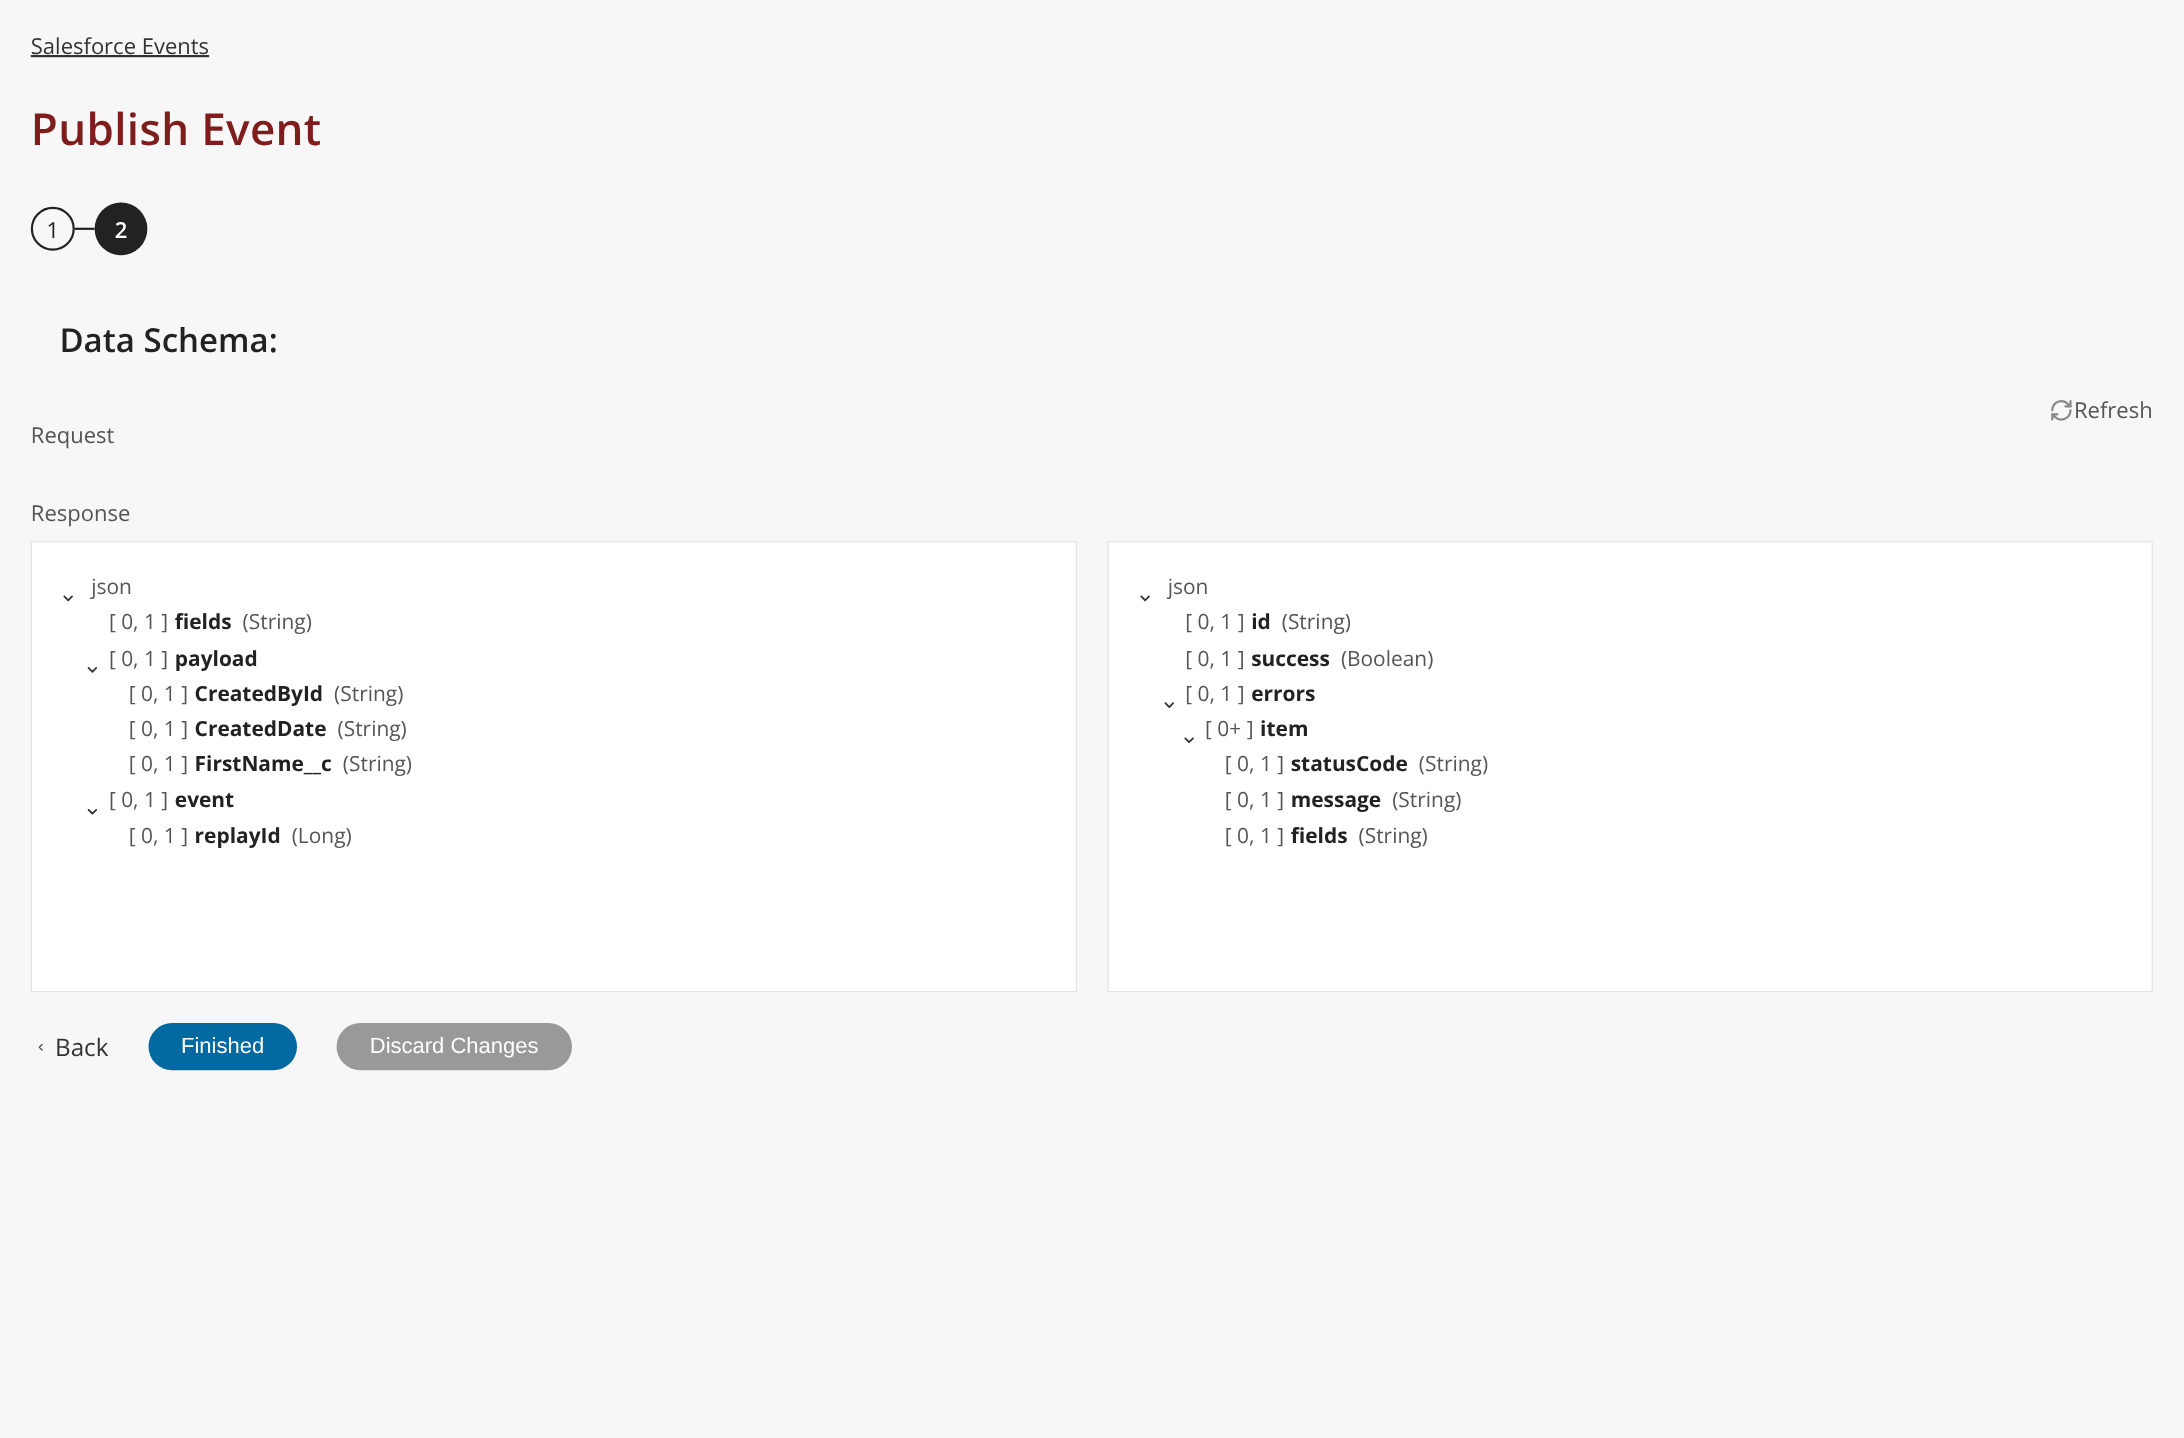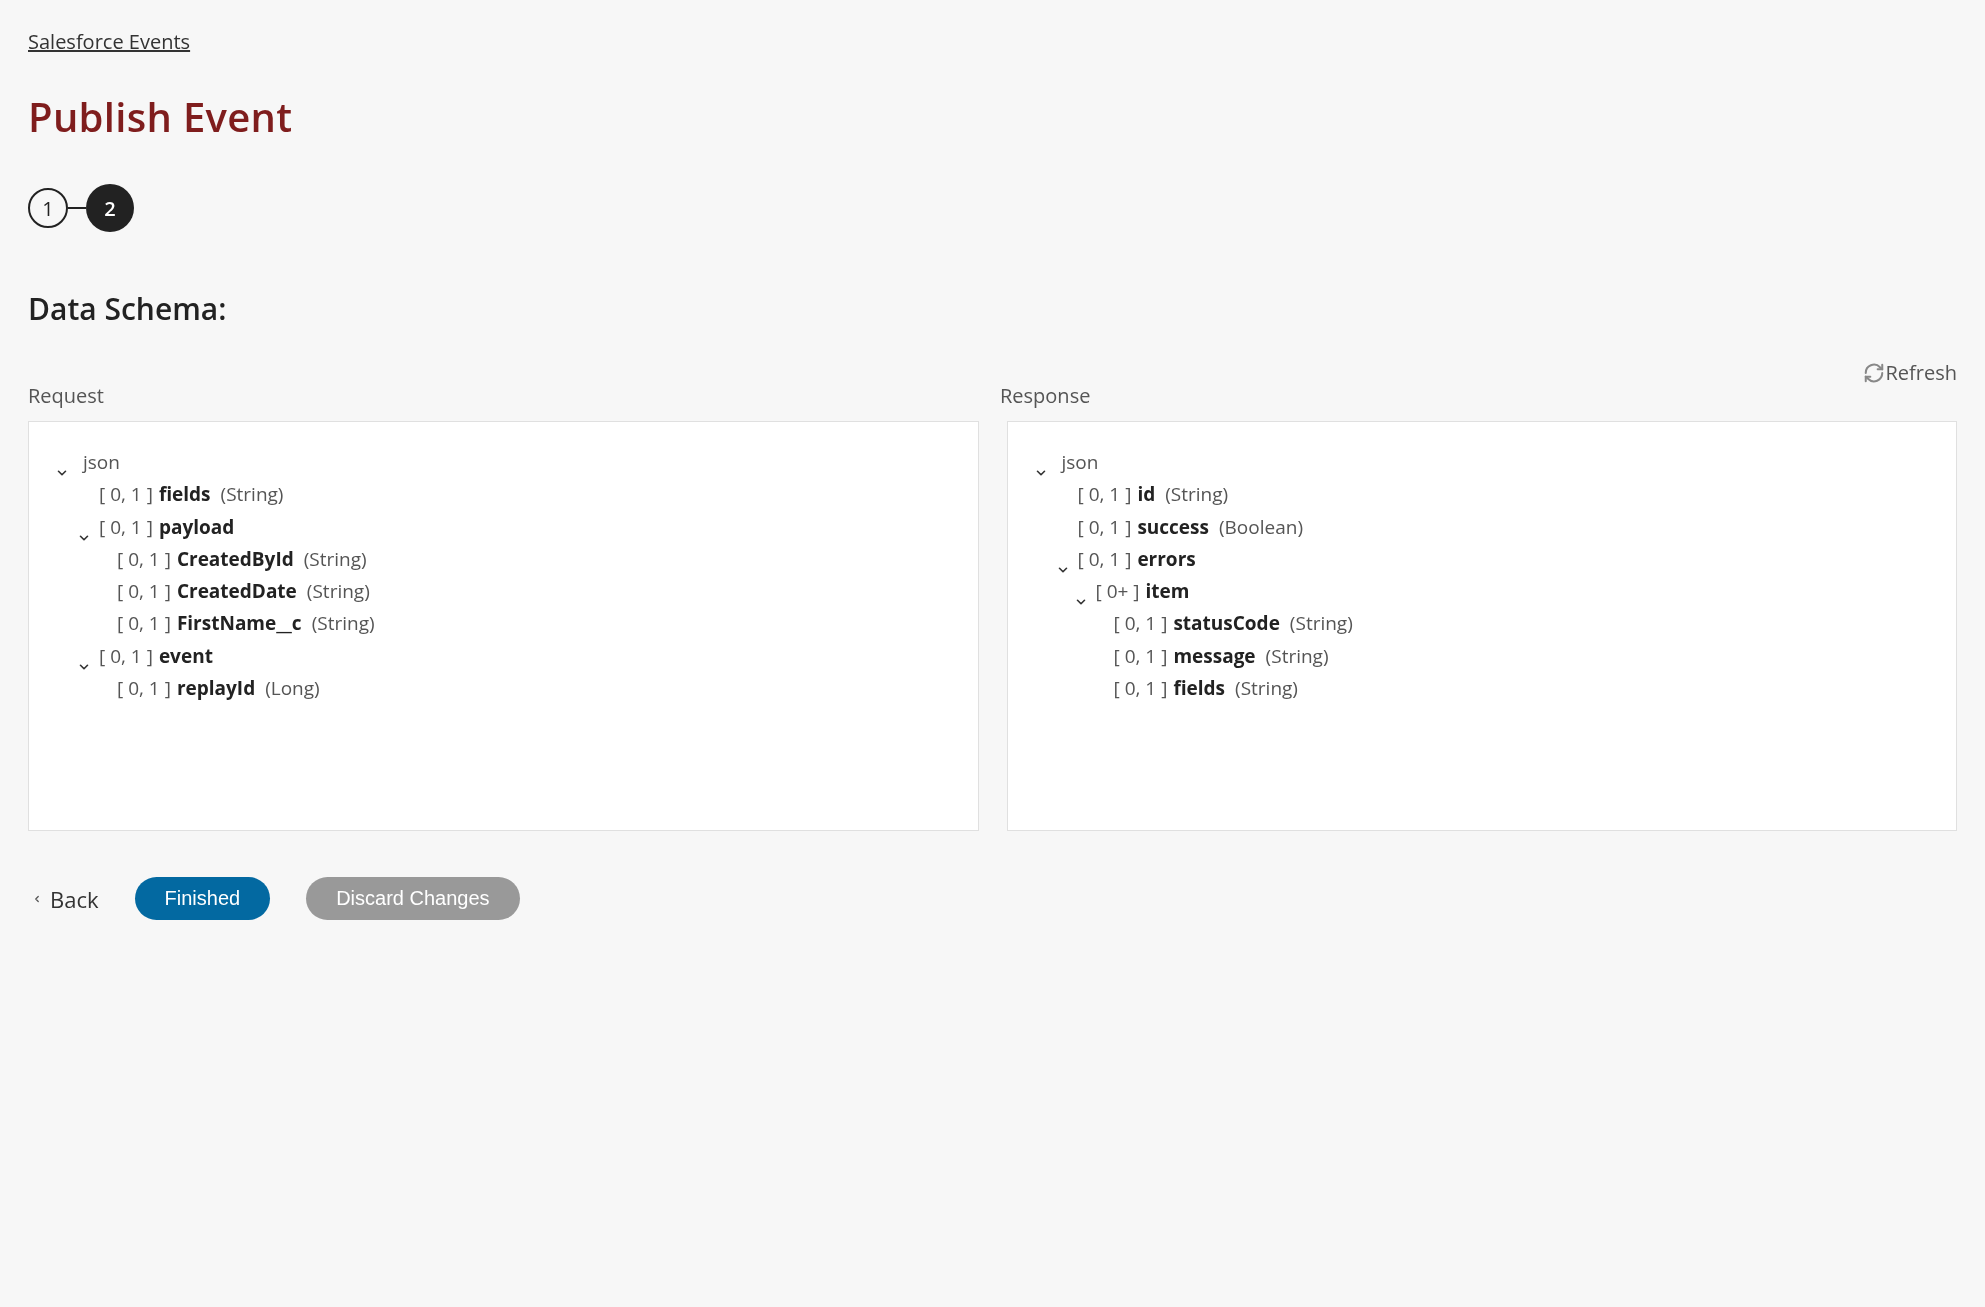--- a/index.html
+++ b/index.html
@@ -56,35 +56,36 @@
   .stepper .line {
     width: 18px;
     height: 2px;
     background: #222;
   }
   .section-label {
     margin-top: 56px;
     font-size: 30px;
     font-weight: 600;
     color: #222;
+    margin-left: 26px;
   }
   .refresh-row {
     display: flex;
     justify-content: flex-end;
     align-items: center;
     margin-top: 30px;
     gap: 0;
     color: #555;
     font-size: 20px;
   }
   .refresh-row .icon svg { display: block; }
   .panels-header {
     display: grid;
-    grid-template-columns: 1fr 1fr;
-    gap: 15px;
+    grid-template-columns: 1fr;
+    gap: 32px;
     margin-top: -4px;
   }
   .panels-header .col-label {
     font-size: 20px;
     color: #555;
     font-weight: 400;
     padding-bottom: 12px;
   }
   .panels {
     display: grid;
@@ -123,21 +124,21 @@
     display: inline-block;
   }
   .card { color: #555; }
   .name { font-weight: 700; color: #222; }
   .type { color: #555; padding-left: 4px; }
   .root-label { color: #555; padding-left: 6px; }
   .indent-1 { padding-left: 22px; }
   .indent-2 { padding-left: 40px; }
   .indent-3 { padding-left: 58px; }
   .footer {
-    margin-top: 46px;
+    margin-top: 28px;
     display: flex;
     align-items: center;
     gap: 36px;
   }
   .back-btn {
     display: inline-flex;
     align-items: center;
     gap: 8px;
     font-size: 22px;
     color: #333;

